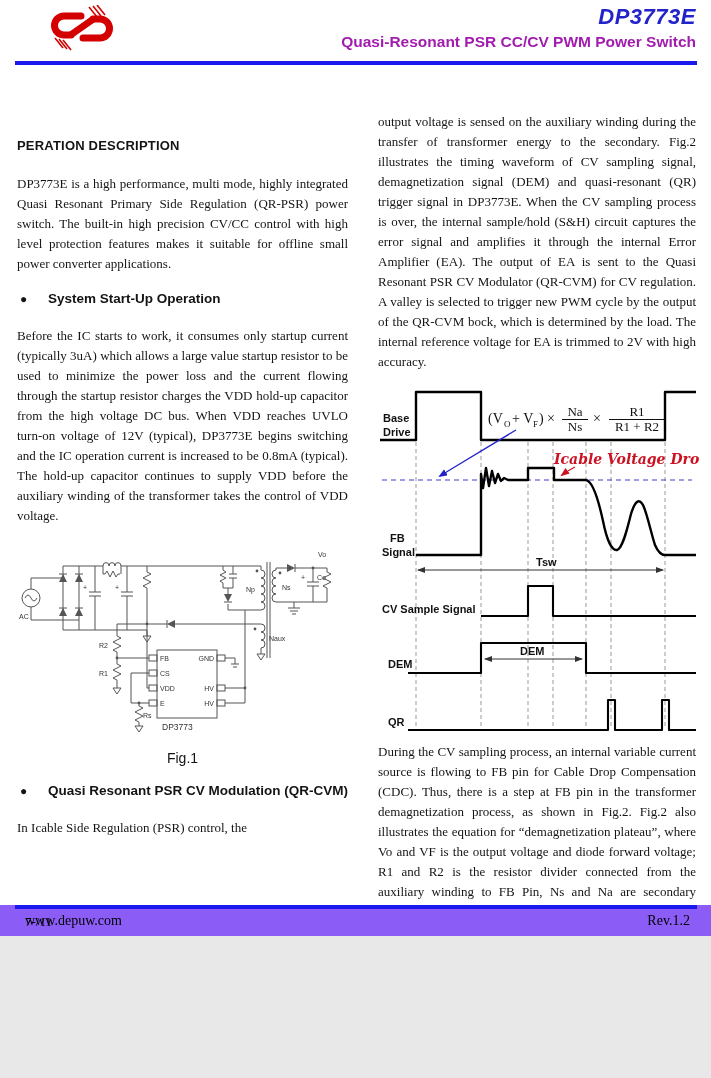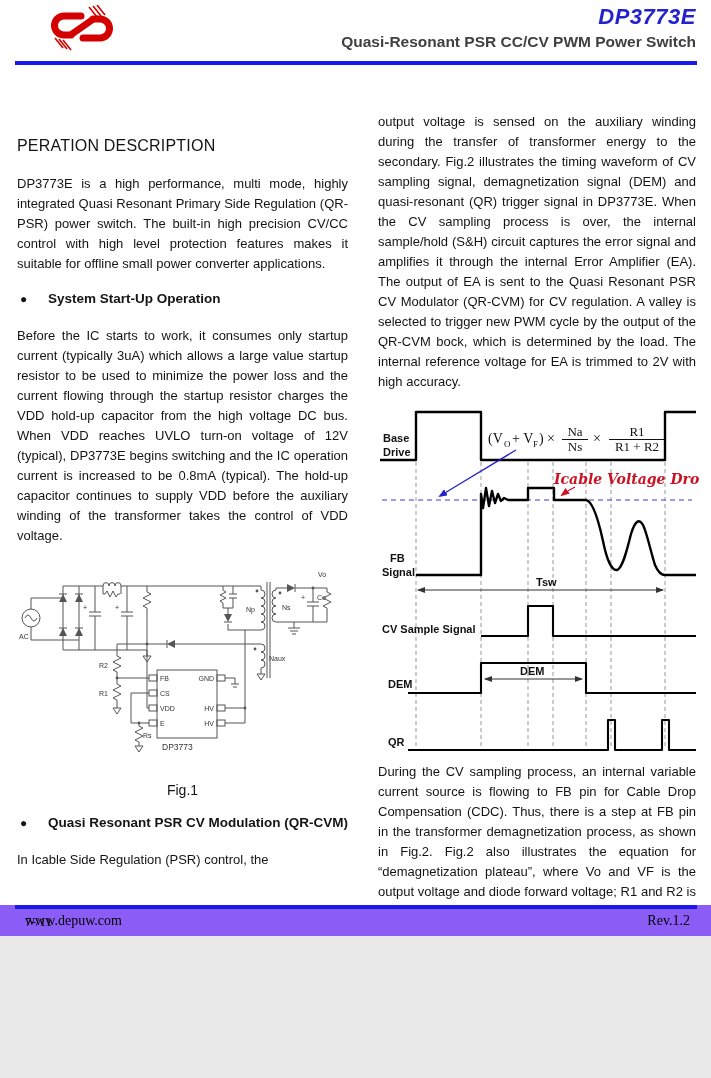--- a/index.html
+++ b/index.html
@@ -3,34 +3,34 @@
 <meta charset="utf-8">
 <style>
   html,body{margin:0;padding:0;background:#e8e8e8;}
   .page{position:relative;width:711px;height:936px;background:#ffffff;margin:0 auto;
         font-family:"Liberation Sans",sans-serif;color:#141414;overflow:hidden;}
   
   .hdr{position:absolute;top:4px;left:0;right:15px;height:58px;}
   .logo{position:absolute;left:36px;top:1px;}
   .hdr-right{position:absolute;right:0;top:1px;text-align:right;}
   .part-no{font-size:22px;font-weight:bold;font-style:italic;color:#2323cc;letter-spacing:.5px;line-height:24px;}
-  .doc-title{font-size:15.5px;font-weight:bold;color:#404040;line-height:19px;margin-top:3px;}
+  .doc-title{font-size:15.5px;font-weight:bold;color:#a21caf;line-height:19px;margin-top:3px;}
   .rule{position:absolute;left:15px;right:14px;height:4px;background:#1a1aee;}
   .rule.top{top:61px;}
   
   .col{position:absolute;top:112px;font-size:13px;line-height:20px;text-align:justify;}
   .col-left{left:17px;width:331px;}
   .col-right{left:378px;width:318px;}
-  .col p{margin:0 0 14px 0;}
-  h1.sec{font-size:16px;font-weight:normal;margin:24px 0 18px 0;text-align:left;letter-spacing:.2px;}
+  .col p{margin:0 0 14px 0;font-family:Liberation Serif, serif;}
+  h1.sec{font-size:13px;font-weight:bold;margin:24px 0 18px 0;text-align:left;letter-spacing:.2px;}
   .bullet-head{font-weight:bold;font-size:13.5px;line-height:22px;margin:4px 0 16px 0;
                position:relative;padding-left:31px;text-align:justify;}
   .bullet-head .bullet{position:absolute;left:3px;top:0;font-size:12px;}
   .figwrap{margin:6px 0 0 0;}
-  .fig-caption{text-align:center;font-size:14px;margin:14px 0 12px 0;}
+  .fig-caption{text-align:center;font-size:14px;margin:2px 0 12px 0;}
   
   .cl{stroke:#555;fill:none;stroke-width:1;}
   .clb{fill:#555;stroke:none;}
   .lbl{font:7px "Liberation Sans",sans-serif;fill:#333;}
   .lbl8{font:8.5px "Liberation Sans",sans-serif;fill:#333;}
   .wave{stroke:#000;fill:none;stroke-width:2.4;stroke-linejoin:round;}
   .wave2{stroke:#000;fill:none;stroke-width:2.1;stroke-linejoin:round;}
   .dashv{stroke:#999;fill:none;stroke-width:1;stroke-dasharray:4 3;}
   .dashb{stroke:#3a3ad0;fill:none;stroke-width:1.2;stroke-dasharray:5 4;}
   .wl{font:bold 11px "Liberation Sans",sans-serif;fill:#111;}

